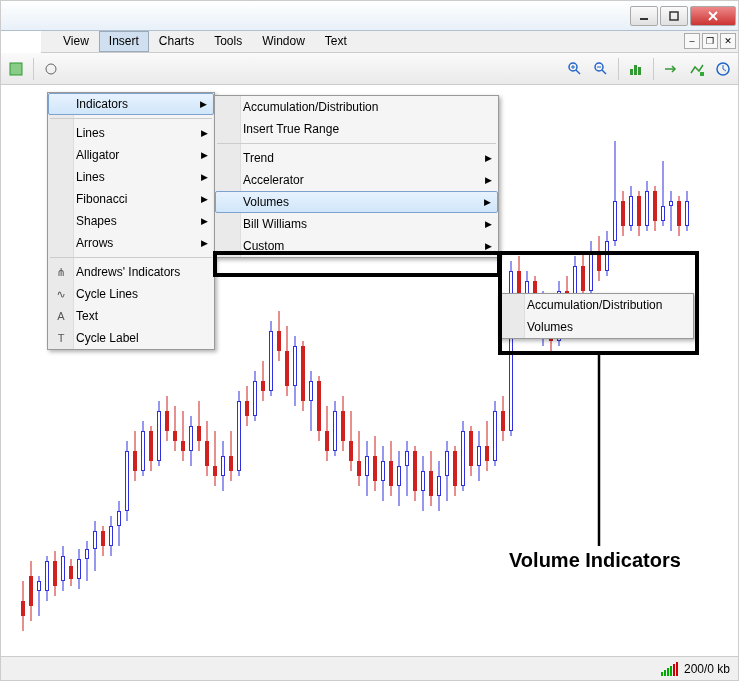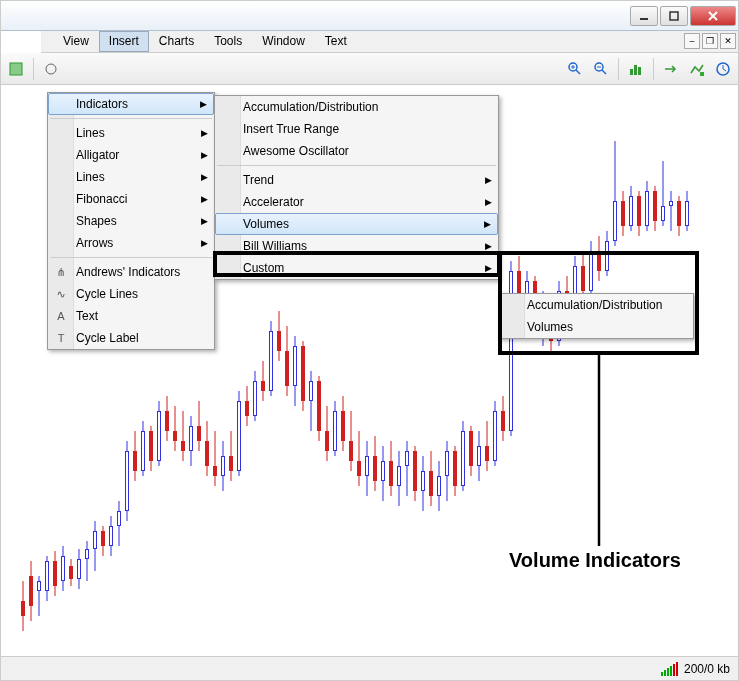--- a/index.html
+++ b/index.html
@@ -544,23 +544,20 @@
 
 <div class="menu menu2">
   <div class="menu-iconcol"></div>
   <div class="menu-content">
     <div class="menu-row">
         <span>Accumulation/Distribution</span>
       </div>
     <div class="menu-row">
         <span>Insert True Range</span>
       </div>
-    <div class="menu-row">
-        <span>Awesome Oscillator</span>
-      </div>
     <div class="menu-sep"></div>
     <div class="menu-row">
         <span>Trend</span>
         <span class="arrow">▶</span>
       </div>
     <div class="menu-row">
         <span>Accelerator</span>
         <span class="arrow">▶</span>
       </div>
     <div class="menu-row highlighted">

